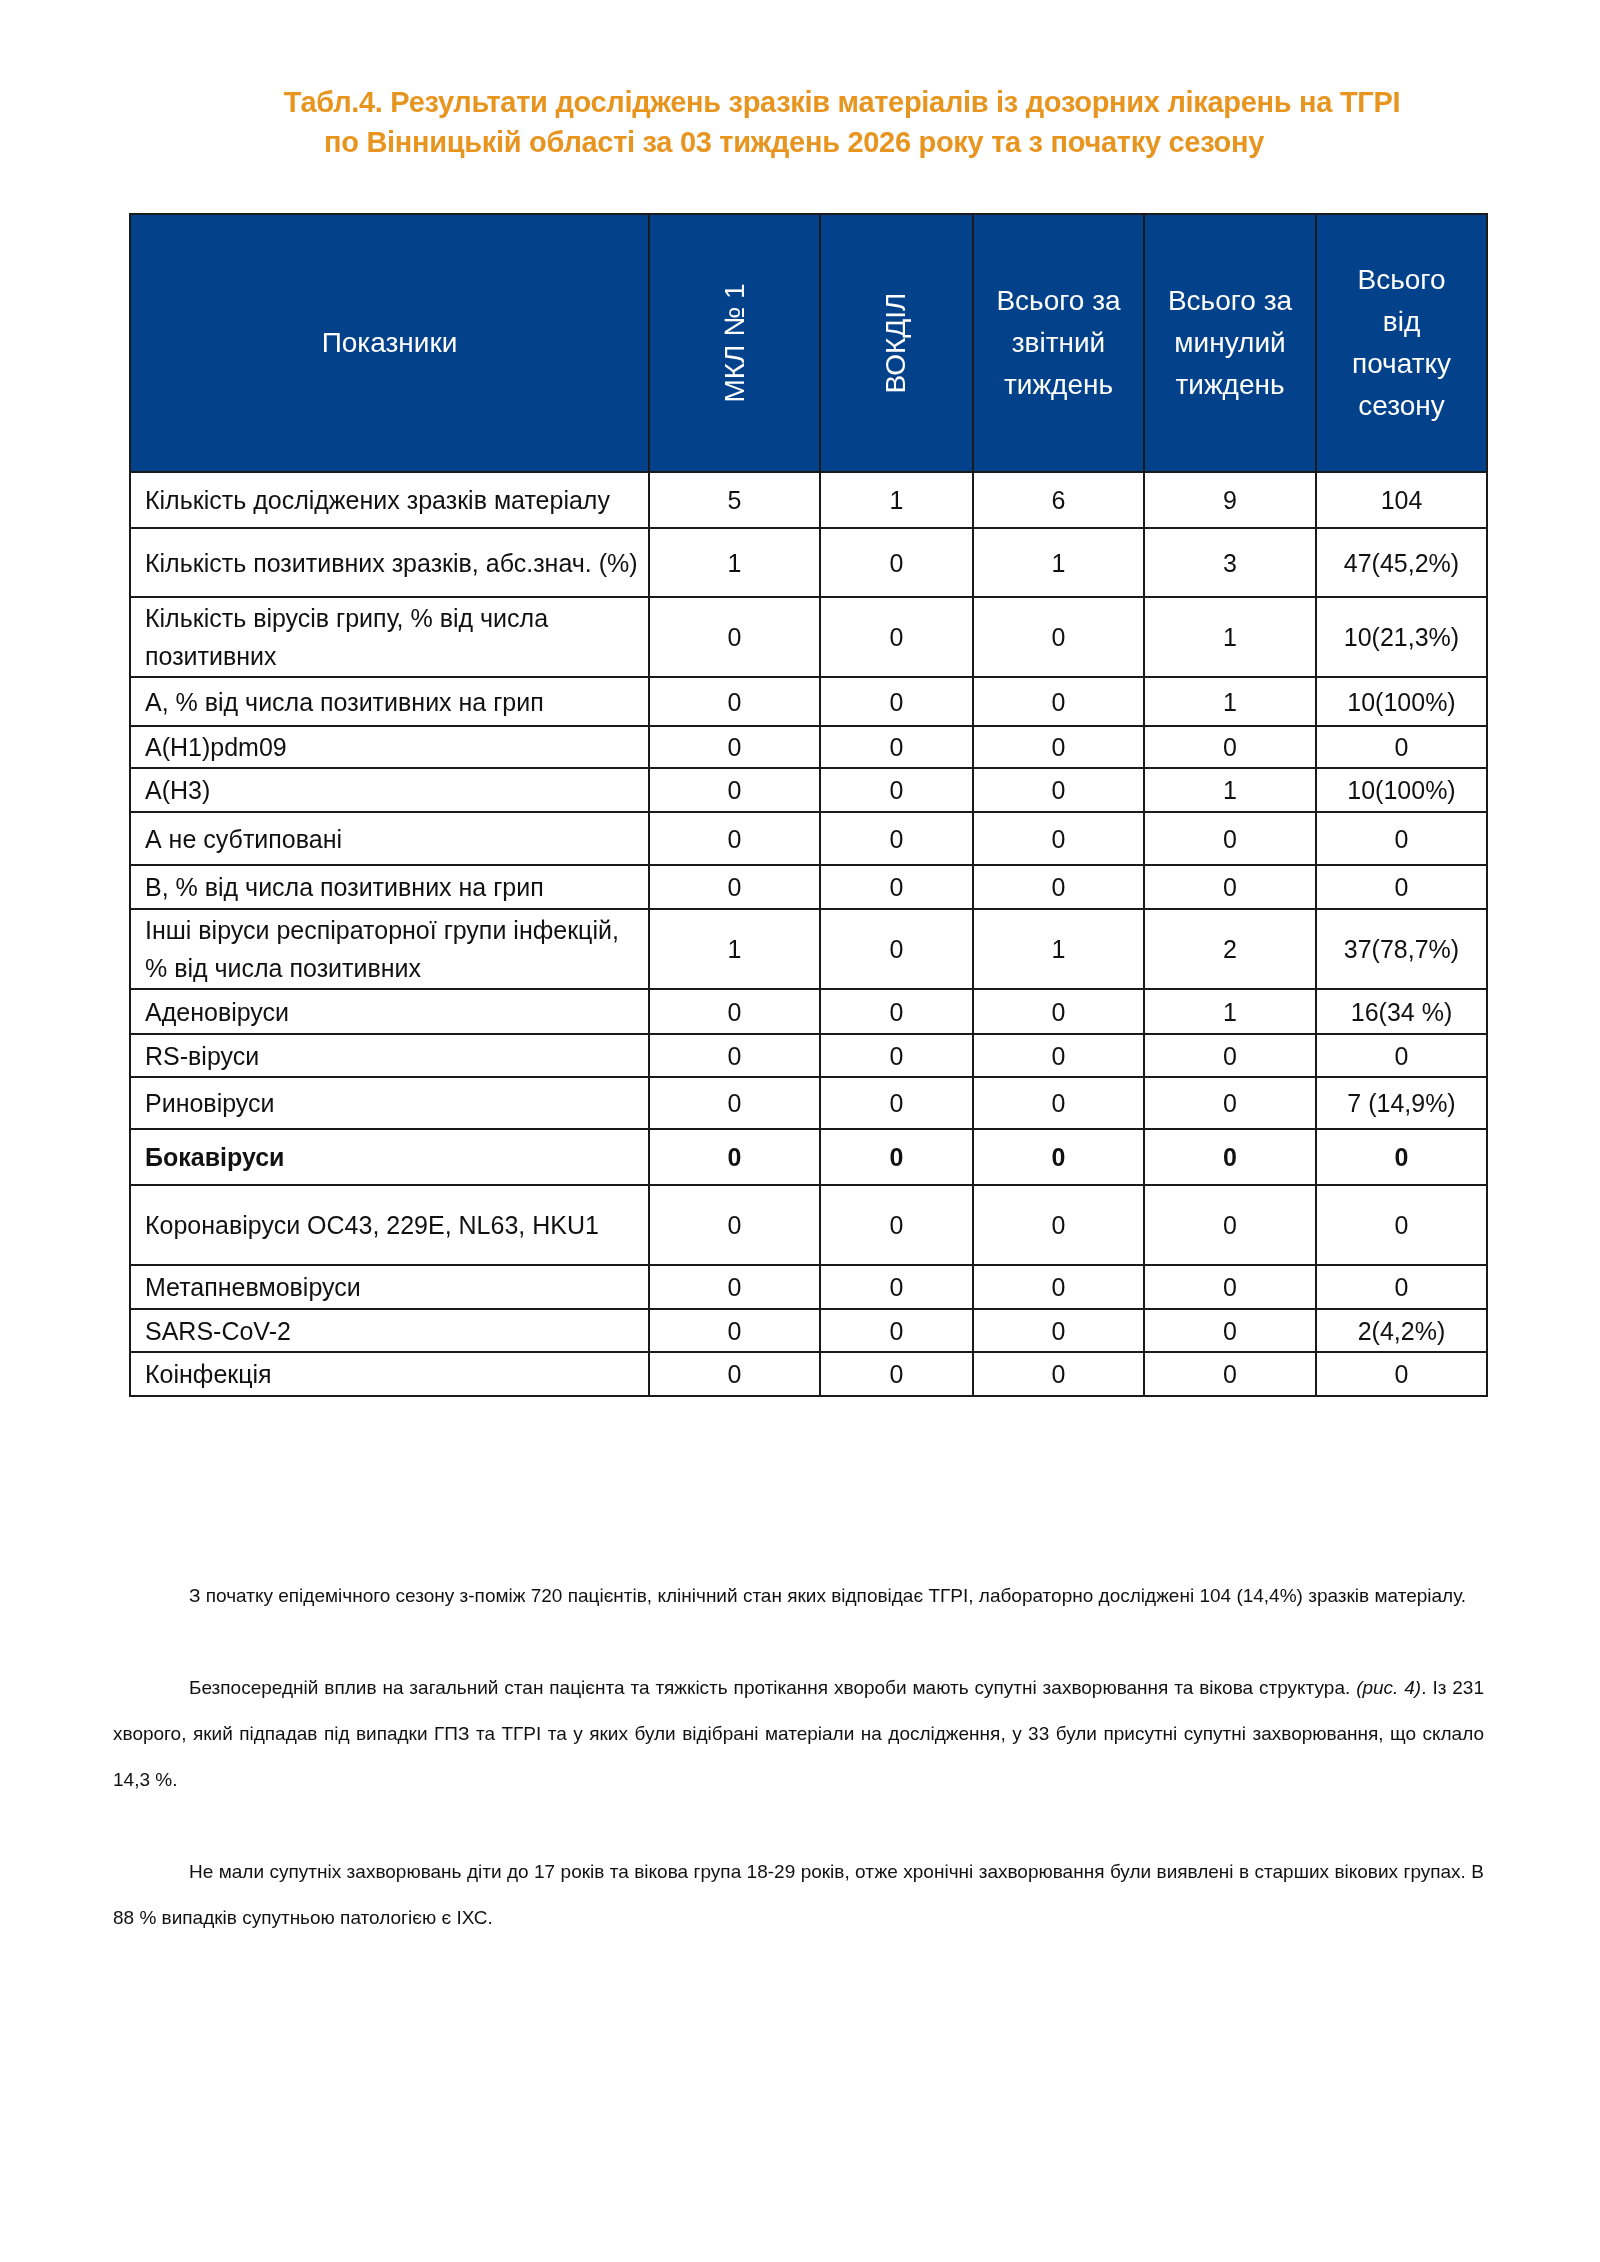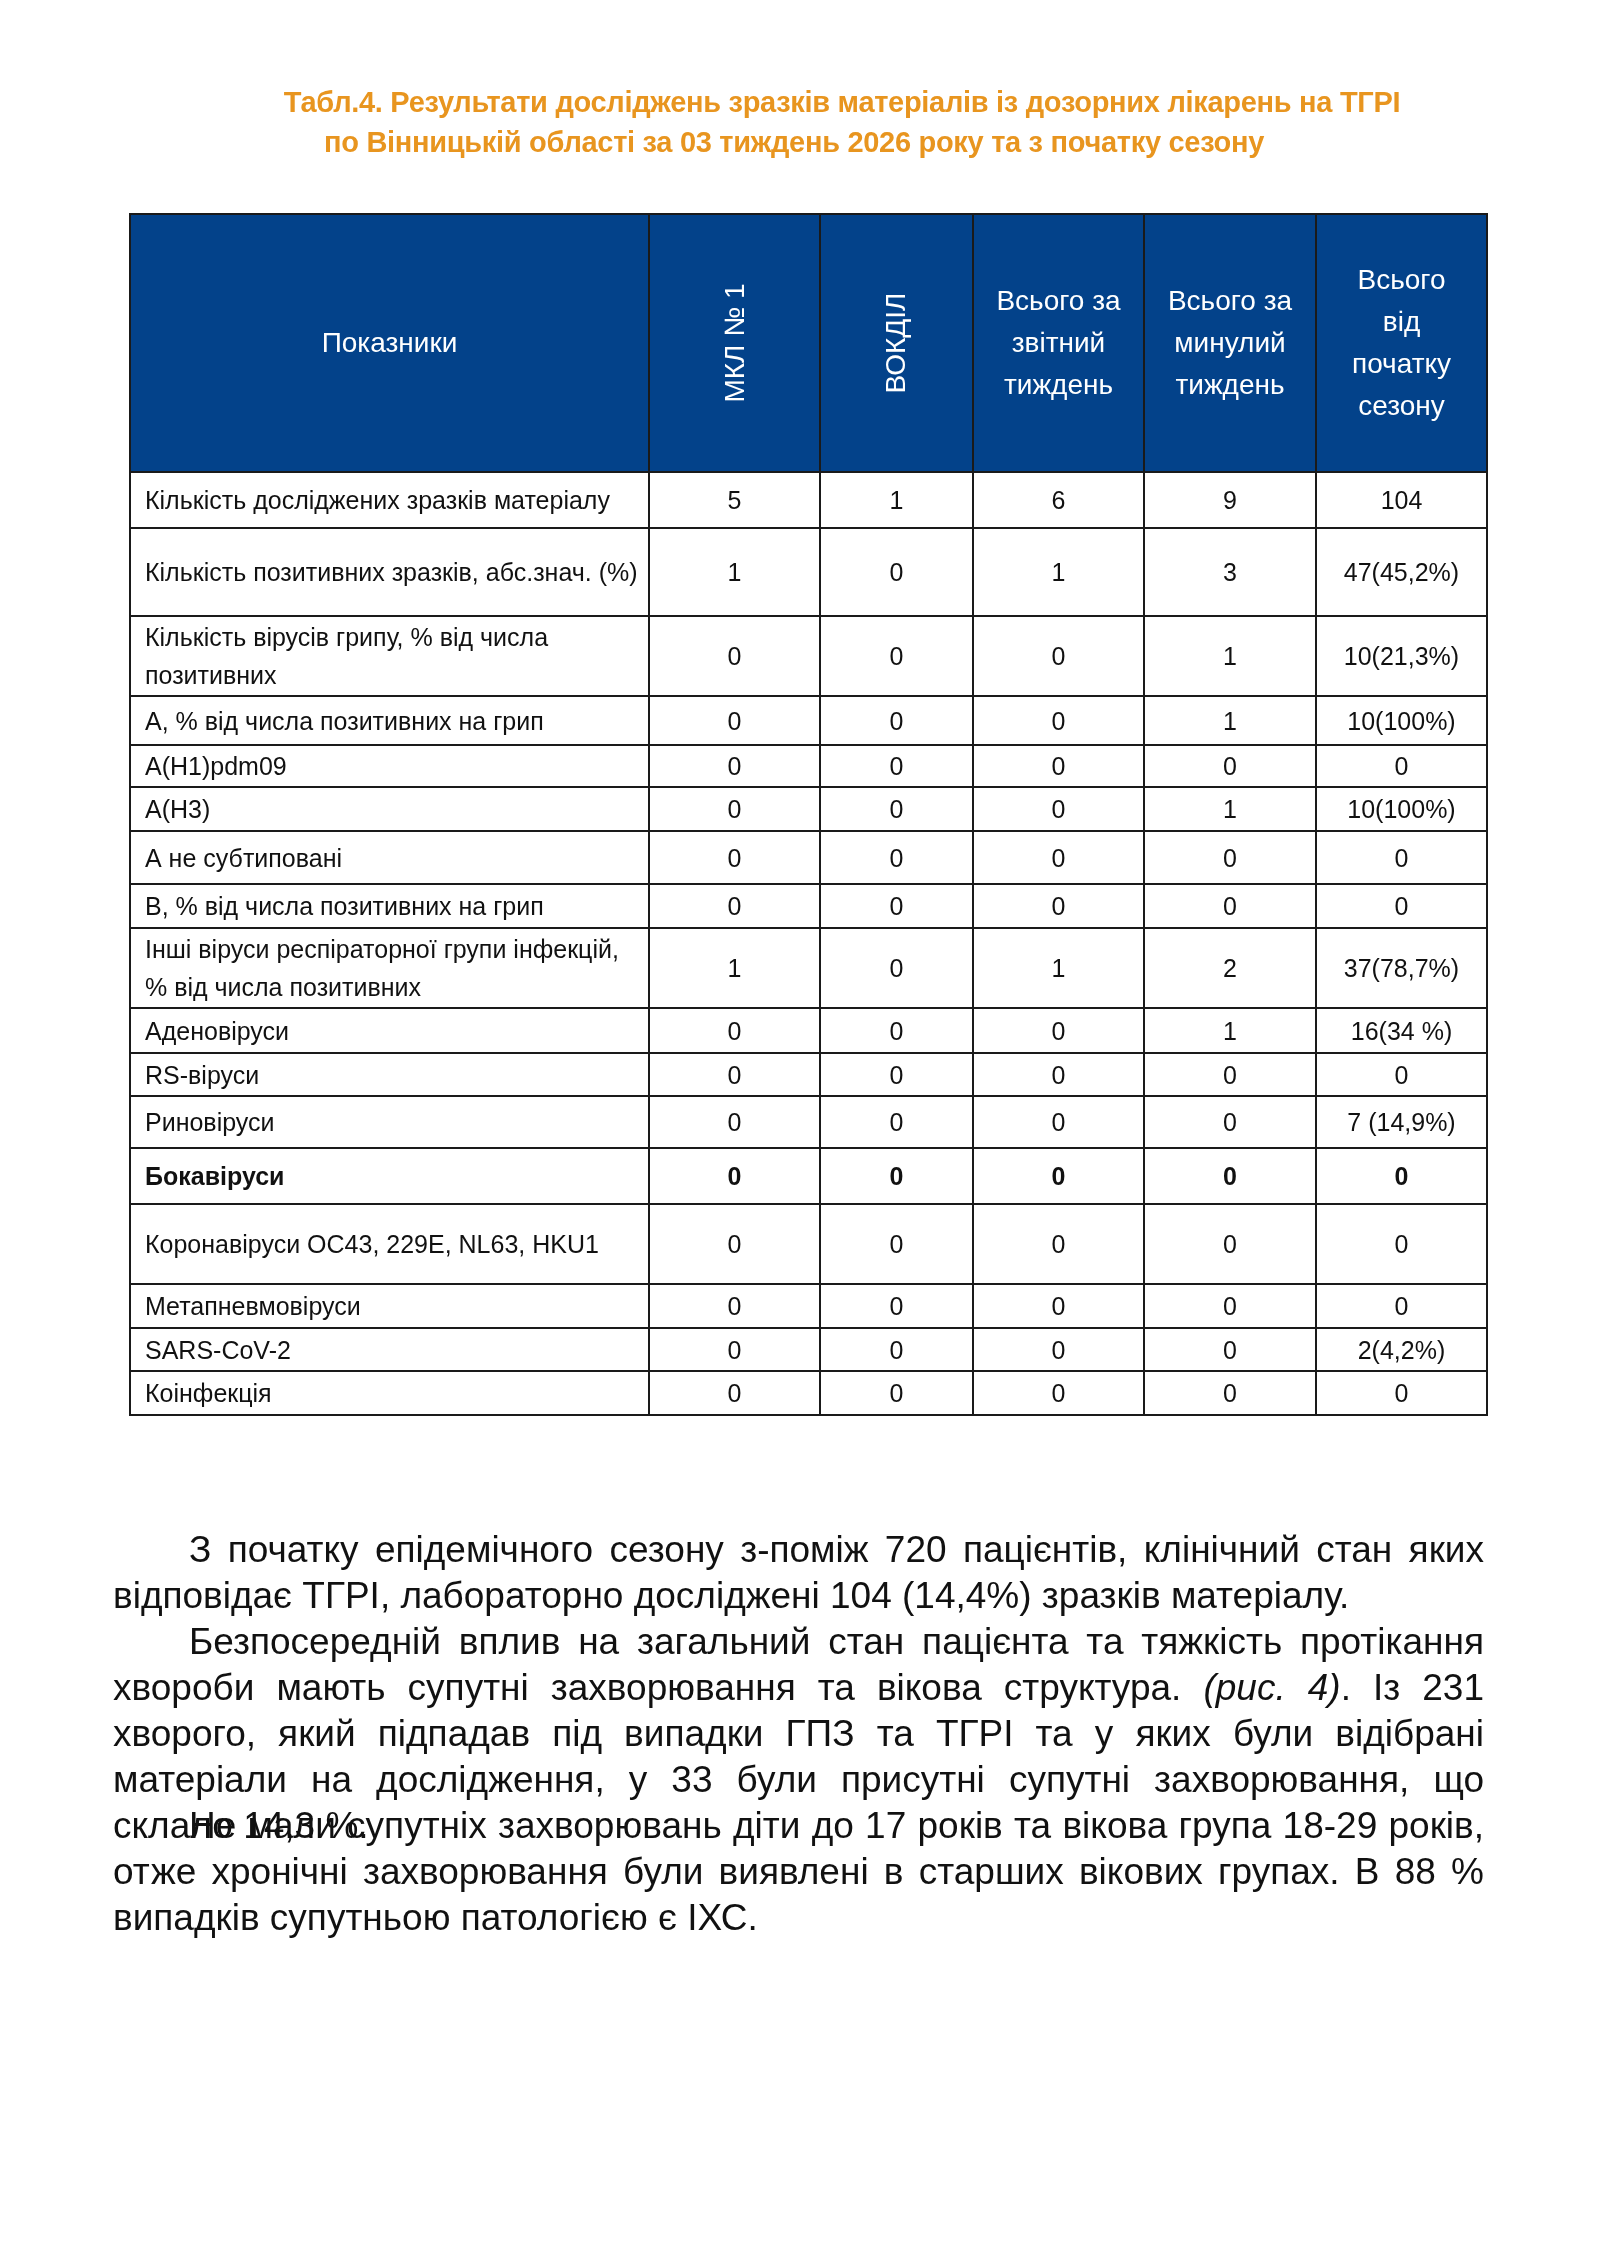--- a/index.html
+++ b/index.html
@@ -12,22 +12,22 @@
   .title.l2 { top: 126px; left: 0px; width: 1588px; }
   table.grid { position: absolute; left: 129px; top: 213px; width: 1357px;
                border-collapse: collapse; table-layout: fixed; }
   table.grid th, table.grid td { border: 2px solid #1a1a1a; padding: 0; }
   table.grid thead th { background: #03428A; color: #ffffff; font-weight: normal;
                font-size: 28px; line-height: 42px; text-align: center; vertical-align: middle;
                height: 248px; }
   .vert { display: inline-block; transform: rotate(-90deg); white-space: nowrap; font-size: 28px; }
   table.grid td { font-size: 25px; line-height: 38px; text-align: center; vertical-align: middle; }
   table.grid td.lbl { text-align: left; padding-left: 14px; padding-right: 8px; }
-  .para { position: absolute; left: 113px; width: 1371px; font-size: 37px; line-height: 46px;
-          text-align: justify; font-family: "Liberation Sans", sans-serif; color: #111; }
+  .para { position: absolute; left: 113px; width: 1371px; font-size: 19px; line-height: 46px;
+          text-align: justify; font-family: "Liberation Sans", sans-serif; color: #111; margin-top: 46px; }
   .para .ind { display: inline-block; width: 76px; }
   .para i { font-style: italic; }
 </style>
 </head>
 <body>
 
 <div class="title l1">Табл.4. Результати досліджень зразків матеріалів із дозорних лікарень на ТГРІ</div>
 <div class="title l2">по Вінницькій області за 03 тиждень 2026 року та з початку сезону</div>
 
 <table class="grid">
@@ -51,21 +51,21 @@
   </thead>
   <tbody id="tbody">
       <tr style="height: 56px;">
         <td class="lbl">Кількість досліджених зразків матеріалу</td>
         <td>5</td>
         <td>1</td>
         <td>6</td>
         <td>9</td>
         <td>104</td>
       </tr>
-      <tr style="height: 88px;">
+      <tr style="height: 69px;">
         <td class="lbl">Кількість позитивних зразків, абс.знач. (%)</td>
         <td>1</td>
         <td>0</td>
         <td>1</td>
         <td>3</td>
         <td>47(45,2%)</td>
       </tr>
       <tr style="height: 80px;">
         <td class="lbl">Кількість вірусів грипу, % від числа позитивних</td>
         <td>0</td>

